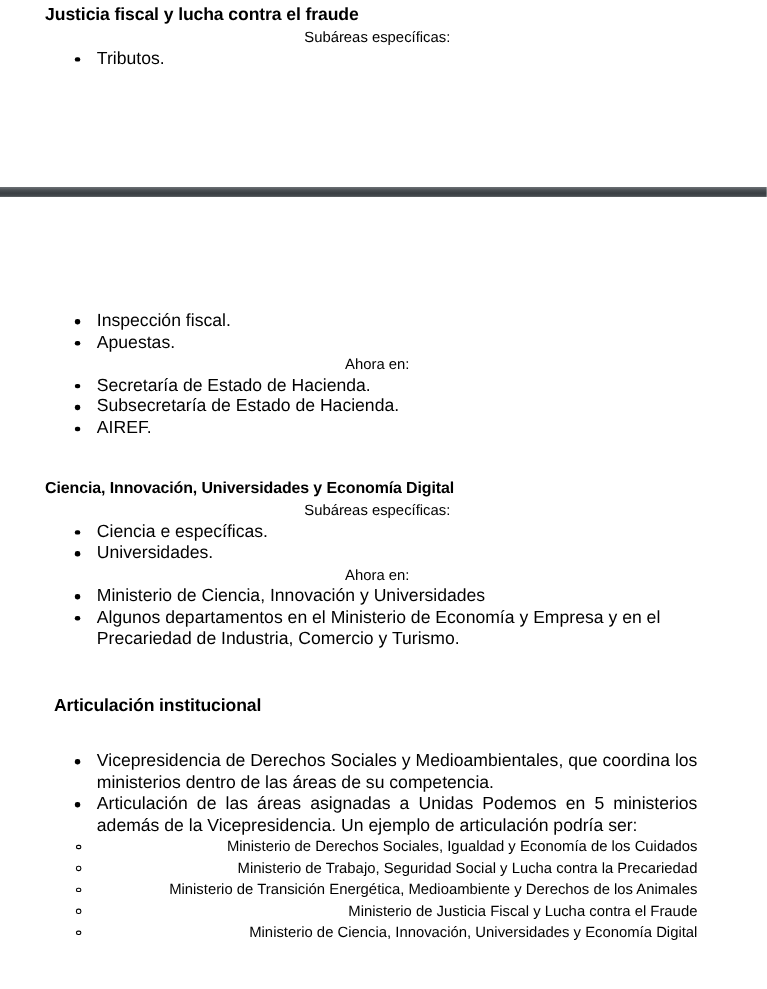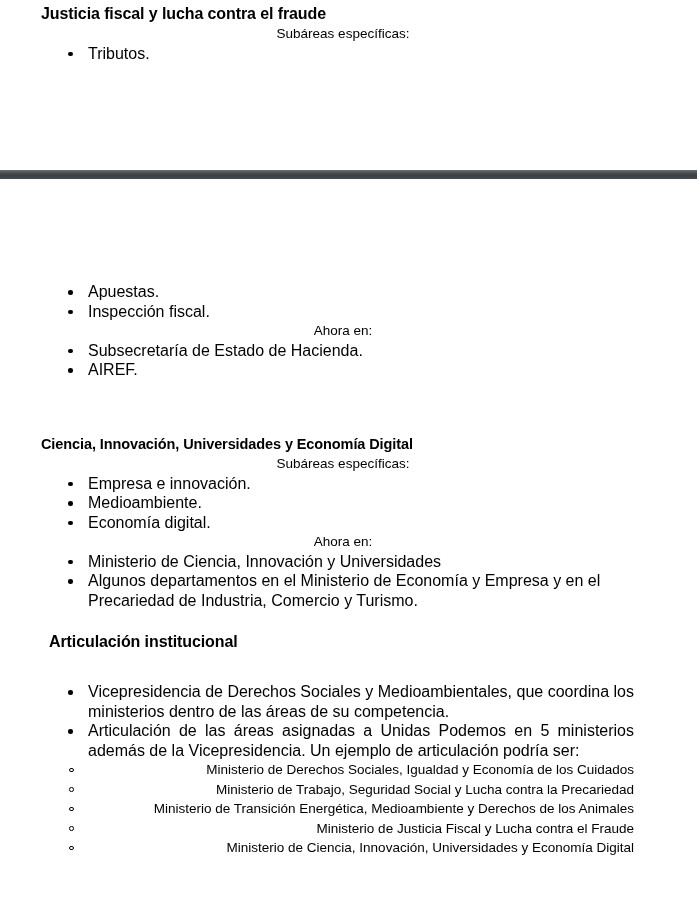--- a/index.html
+++ b/index.html
@@ -138,39 +138,39 @@
     </div>
   </div>
 
   <div id="break-block">
     <div class="page-break"></div>
   </div>
 
   <div id="mid-block">
     <div class="doc-section">
       <ul class="lv1">
+        <li>Inspección fiscal.</li>
         <li>Apuestas.</li>
-        <li>Inspección fiscal.</li>
       </ul>
       <p class="lead">Ahora en:</p>
       <ul class="lv1">
+        <li>Secretaría de Estado de Hacienda.</li>
         <li>Subsecretaría de Estado de Hacienda.</li>
         <li>AIREF.</li>
       </ul>
     </div>
   </div>
 
   <div id="ciencia-block">
     <div class="doc-section">
       <h2 class="doc-h-sm">Ciencia, Innovación, Universidades y Economía Digital</h2>
       <p class="lead">Subáreas específicas:</p>
       <ul class="lv1">
-        <li>Empresa e innovación.</li>
-        <li>Medioambiente.</li>
-        <li>Economía digital.</li>
+        <li>Ciencia e específicas.</li>
+        <li>Universidades.</li>
       </ul>
       <p class="lead">Ahora en:</p>
       <ul class="lv1">
         <li>Ministerio de Ciencia, Innovación y Universidades</li>
         <li>Algunos departamentos en el Ministerio de Economía y Empresa y en el Precariedad de Industria, Comercio y Turismo.</li>
       </ul>
     </div>
   </div>
 
   <div id="artic-block">

